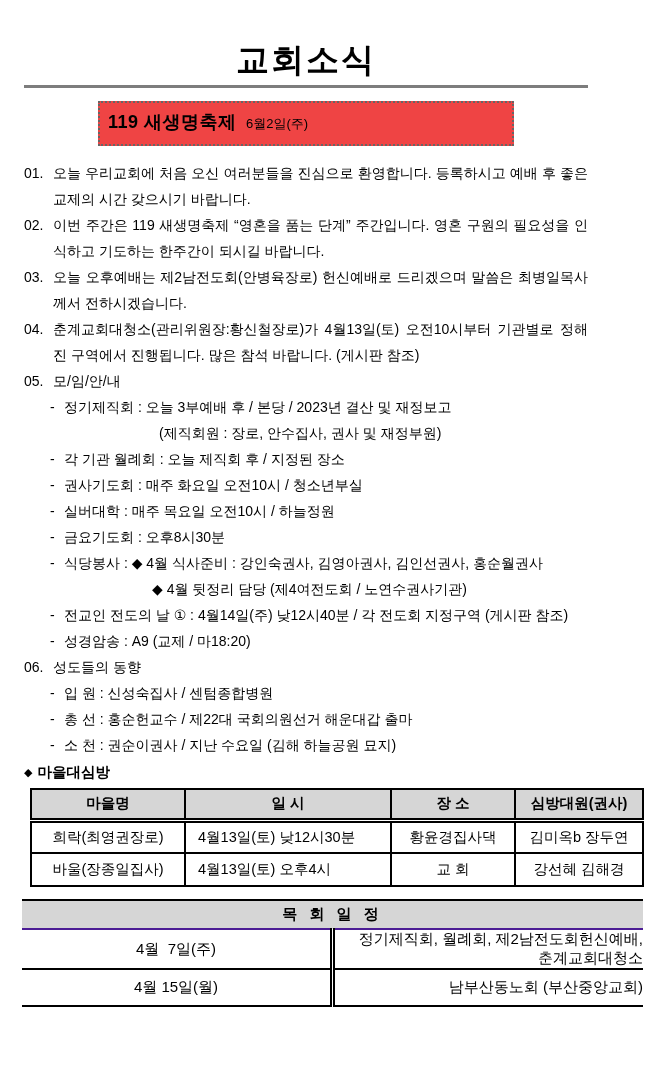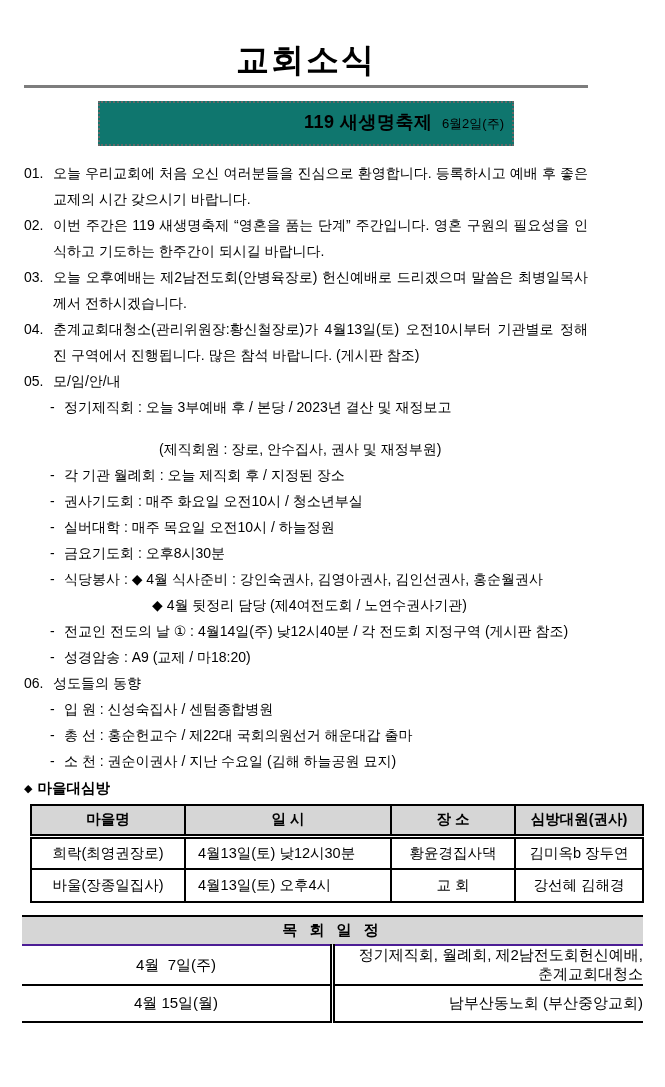--- a/index.html
+++ b/index.html
@@ -17,38 +17,38 @@
     text-align: center;
     font-family: "Liberation Serif", "DejaVu Serif", serif;
     font-size: 33px; font-weight: bold; letter-spacing: 2px;
     line-height: 40px;
   }
   .title-rule { height: 3px; background: #7d7d7d; margin-top: 5px; margin-bottom: 13px; }
 
   
   .festival-box {
     width: 416px; margin: 0 auto 14px auto;
-    background: #0f766e;
+    background: #ef4444;
     border: 2px dotted #666;
     padding: 6px 8px 7px 8px;
-    text-align: right;
+    text-align: left;
   }
   .festival-line1 { line-height: 26px; }
   .festival-title { font-size: 18px; font-weight: bold; letter-spacing: 0.5px; }
   .festival-date  { font-size: 13px; margin-left: 5px; }
   .festival-line2 { font-size: 14.5px; line-height: 23px; }
   .festival-line2 .gap { display: inline-block; width: 34px; }
 
   
   .item { position: relative; padding-left: 29px; font-size: 14px; line-height: 26px; }
   .item .no { position: absolute; left: 0; top: 0; }
   .item .txt { text-align: justify; }
   .sub { position: relative; padding-left: 14px; margin-left: -3px; }
   .sub .dash { position: absolute; left: 0; top: 0; }
-  .cont-indent1 { margin-left: 95px; margin-top: 16px; }   
+  .cont-indent1 { margin-left: 95px; }   
   .cont-indent2 { margin-left: 88px; }   
 
   
   .visit-heading { font-size: 14.5px; font-weight: bold; line-height: 24px; margin-top: 2px; }
   .visit-heading .diamond { font-size: 11px; vertical-align: 1px; margin-right: 5px; }
 
   table { border-collapse: collapse; }
   .visit-table { width: 612px; margin: 4px 0 0 6px; font-size: 14.5px; table-layout: fixed; }
   .visit-table th, .visit-table td { border: 2px solid #000; padding: 3px 4px; text-align: center; }
   .visit-table th {

